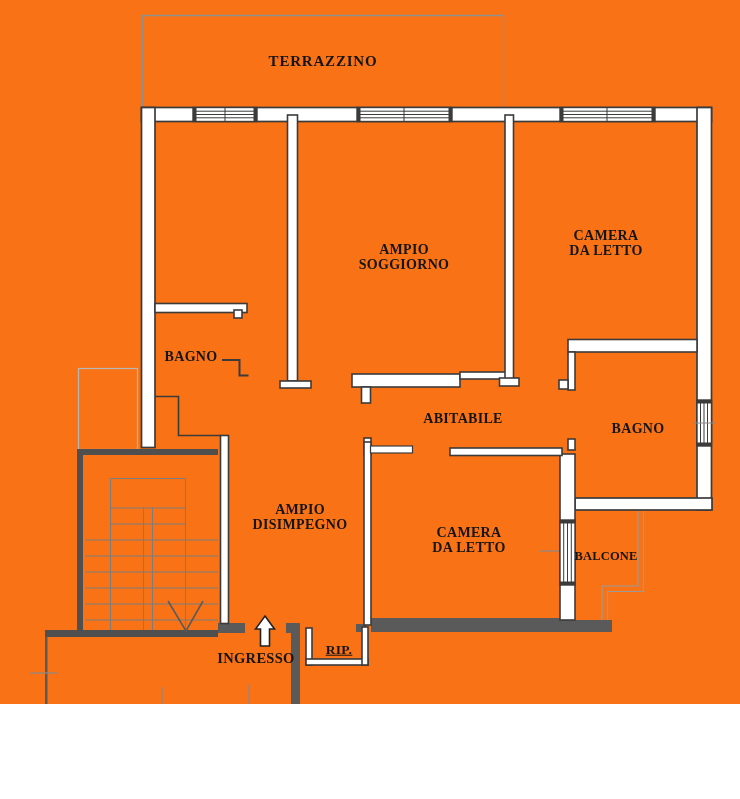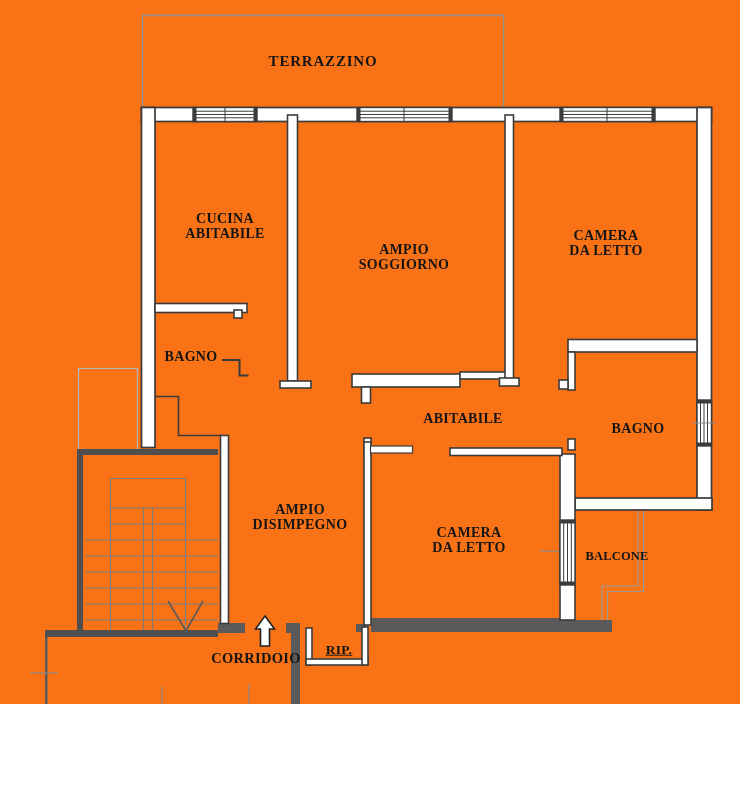--- a/index.html
+++ b/index.html
@@ -148,29 +148,27 @@
       <rect x="560" y="520" width="15" height="65" fill="#ffffff" stroke="#3b3b3b" stroke-width="1.4"></rect>
       <path d="M563.7,520 V585 M567.5,520 V585 M571.3,520 V585" stroke="#3b3b3b" stroke-width="1" fill="none"></path>
       <rect x="560" y="520" width="15" height="3.5" fill="#3b3b3b"></rect>
       <rect x="560" y="581.5" width="15" height="3.5" fill="#3b3b3b"></rect>
     </g>
 
     <polygon points="265,616 274.5,629 269.5,629 269.5,646 260.5,646 260.5,629 255.5,629" fill="#ffffff" stroke="#222222" stroke-width="1.6"></polygon>
   </svg>
 
   <div class="room-label lbl-terrazzino" style="left:323px;top:61px;">TERRAZZINO</div>
-  <div class="room-label" style="left:225px;top:226px;">CUCINA
-ABITABILE</div>
   <div class="room-label" style="left:404px;top:257px;">AMPIO
 SOGGIORNO</div>
   <div class="room-label" style="left:606px;top:243px;">CAMERA
 DA LETTO</div>
   <div class="room-label" style="left:191px;top:357px;">BAGNO</div>
   <div class="room-label" style="left:463px;top:419px;">ABITABILE</div>
   <div class="room-label" style="left:638px;top:429px;">BAGNO</div>
   <div class="room-label" style="left:300px;top:517px;">AMPIO
 DISIMPEGNO</div>
   <div class="room-label" style="left:469px;top:540px;">CAMERA
 DA LETTO</div>
-  <div class="room-label lbl-balcone" style="left:606px;top:557px;padding-left:22px;">BALCONE</div>
-  <div class="room-label lbl-ingresso" style="left:256px;top:659px;">CORRIDOIO</div>
+  <div class="room-label lbl-balcone" style="left:606px;top:557px;">BALCONE</div>
+  <div class="room-label lbl-ingresso" style="left:256px;top:659px;">INGRESSO</div>
   <div class="room-label lbl-rip" style="left:339px;top:650px;">RIP.</div>
 </div>
 
 </body></html>

